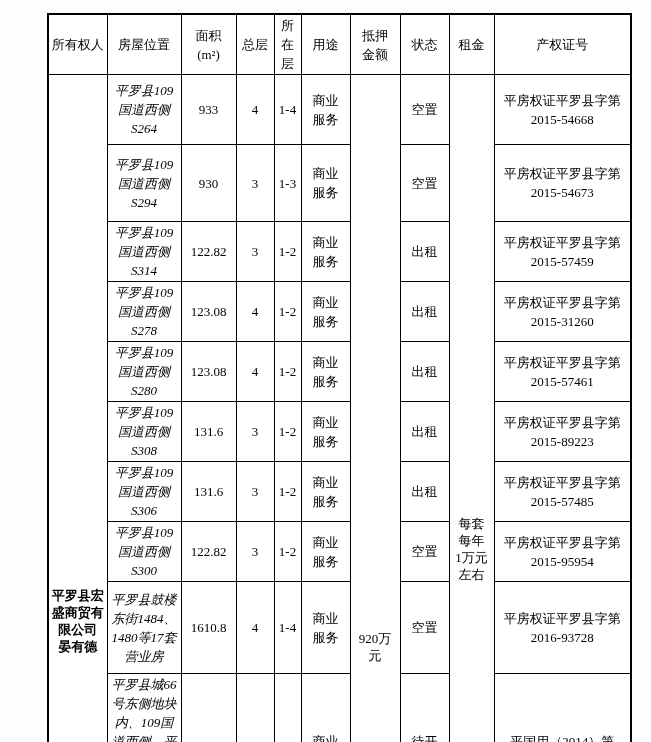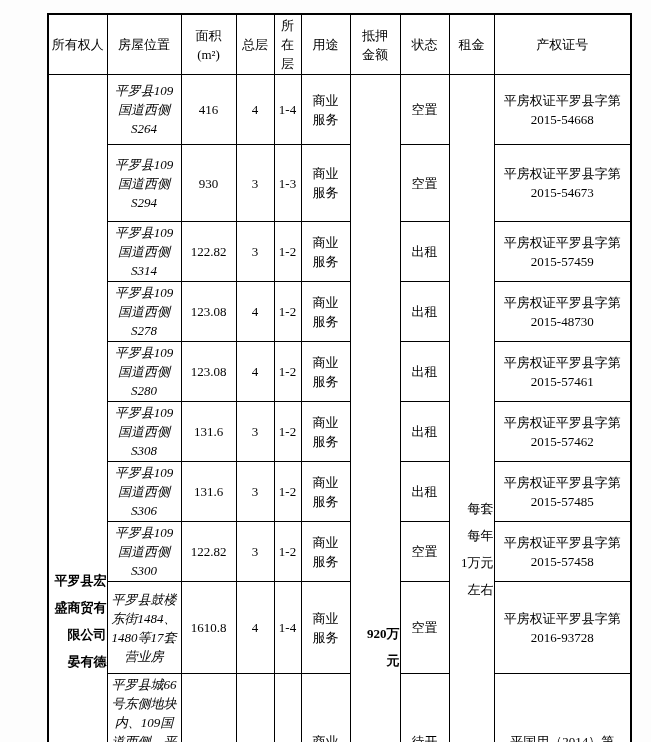--- a/index.html
+++ b/index.html
@@ -31,26 +31,26 @@
     white-space:pre-line;
     overflow:hidden;
     word-break:break-word;
   }
   table.prop th{height:44px;}
   td.loc{text-align:left;padding-left:3px;padding-right:3px;font-style:italic;}
   td.merged{position:relative;vertical-align:top;}
   td.merged .float{
     position:absolute;left:0;right:0;
     transform:translateY(-50%);
-    text-align:right;
+    text-align:center;
     white-space:pre-line;
-    line-height:27px;
+    line-height:17px;
   }
   .float.owner{top:72.5%;font-weight:bold;}
-  .float.mortgage{top:76%;font-weight:bold;}
+  .float.mortgage{top:76%;}
   .float.rent{top:63%;}
 </style>
 </head>
 <body>
 
 <table class="prop">
   <colgroup>
     <col style="width:59px">
       <col style="width:74px">
       <col style="width:55px">
@@ -77,21 +77,21 @@
       <th>状态</th>
       <th>租金</th>
       <th>产权证号</th>
     </tr>
   </thead>
   <tbody id="tbody">
       <tr style="height: 70px;">
         <td class="merged" rowspan="10"><div class="float owner">平罗县宏盛商贸有限公司
 晏有德</div></td>
         <td class="loc">平罗县109国道西侧S264</td>
-        <td>416</td>
+        <td>933</td>
         <td>4</td>
         <td>1-4</td>
         <td>商业
 服务</td>
         <td class="merged" rowspan="10"><div class="float mortgage">920万
 元</div></td>
         <td>空置</td>
         <td class="merged" rowspan="10"><div class="float rent">每套
 每年
 1万元
@@ -119,61 +119,61 @@
         <td>平房权证平罗县字第2015-57459</td>
       </tr>
       <tr style="height: 42px;">
         <td class="loc">平罗县109国道西侧S278</td>
         <td>123.08</td>
         <td>4</td>
         <td>1-2</td>
         <td>商业
 服务</td>
         <td>出租</td>
-        <td>平房权证平罗县字第2015-48730</td>
+        <td>平房权证平罗县字第2015-31260</td>
       </tr>
       <tr style="height: 42px;">
         <td class="loc">平罗县109国道西侧S280</td>
         <td>123.08</td>
         <td>4</td>
         <td>1-2</td>
         <td>商业
 服务</td>
         <td>出租</td>
         <td>平房权证平罗县字第2015-57461</td>
       </tr>
       <tr style="height: 42px;">
         <td class="loc">平罗县109国道西侧S308</td>
         <td>131.6</td>
         <td>3</td>
         <td>1-2</td>
         <td>商业
 服务</td>
         <td>出租</td>
-        <td>平房权证平罗县字第2015-57462</td>
+        <td>平房权证平罗县字第2015-89223</td>
       </tr>
       <tr style="height: 43px; padding-left: 44px;">
         <td class="loc">平罗县109国道西侧S306</td>
         <td>131.6</td>
         <td>3</td>
         <td>1-2</td>
         <td>商业
 服务</td>
         <td>出租</td>
         <td>平房权证平罗县字第2015-57485</td>
       </tr>
       <tr style="height: 43px;">
         <td class="loc">平罗县109国道西侧S300</td>
         <td>122.82</td>
         <td>3</td>
         <td>1-2</td>
         <td>商业
 服务</td>
         <td>空置</td>
-        <td>平房权证平罗县字第2015-57458</td>
+        <td>平房权证平罗县字第2015-95954</td>
       </tr>
       <tr style="height: 92px;">
         <td class="loc">平罗县鼓楼东街1484、1480等17套营业房</td>
         <td>1610.8</td>
         <td>4</td>
         <td>1-4</td>
         <td>商业
 服务</td>
         <td>空置</td>
         <td>平房权证平罗县字第2016-93728</td>

